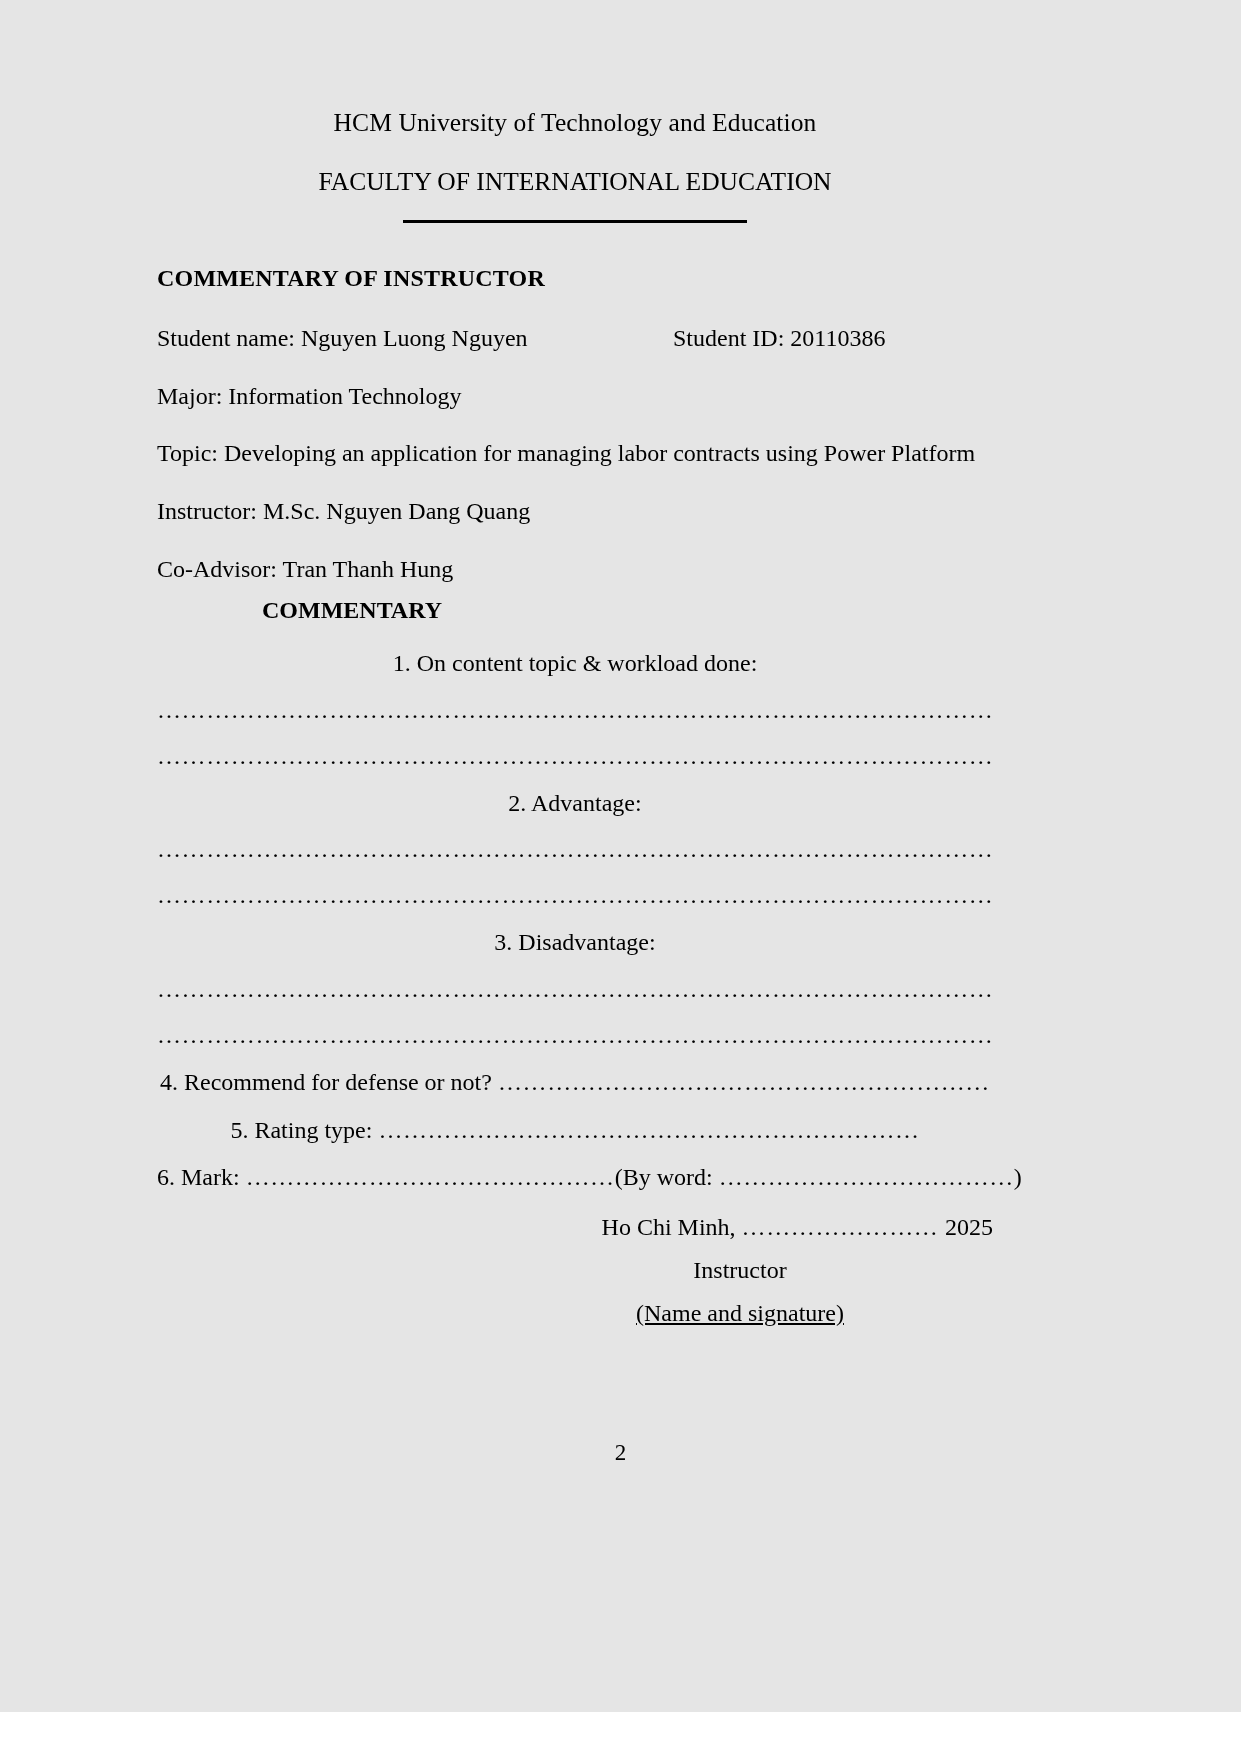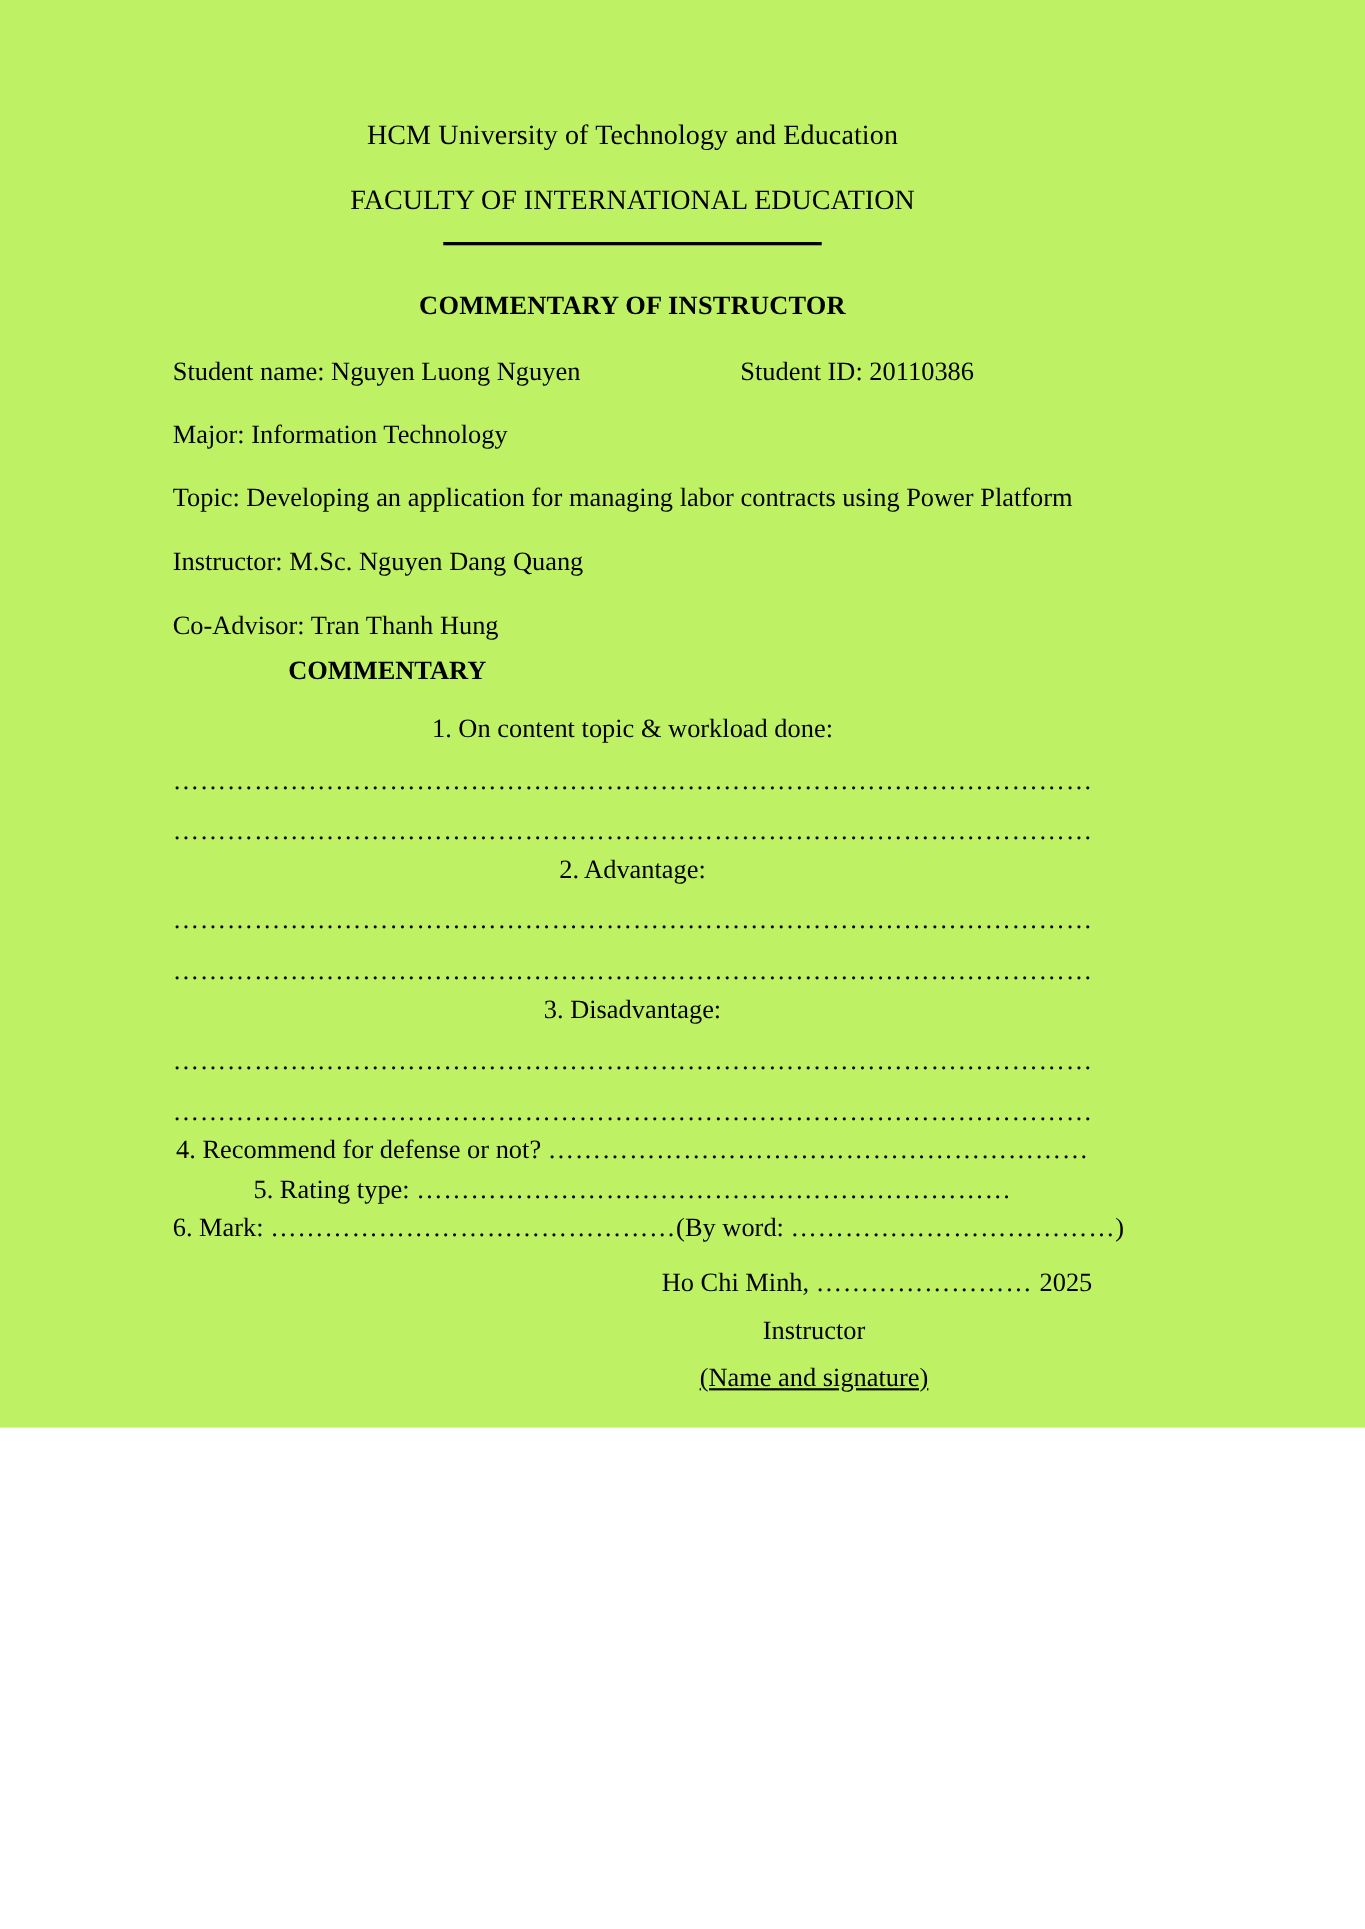--- a/index.html
+++ b/index.html
@@ -7,22 +7,22 @@
     padding: 0;
     background: #ffffff;
   }
   body {
     font-family: "Liberation Serif", "DejaVu Serif", serif;
     color: #000000;
   }
   .page {
     position: relative;
     width: 1241px;
-    height: 1298px;
-    background: #bef264;
+    height: 1712px;
+    background: #e5e5e5;
     box-sizing: border-box;
     overflow: hidden;
   }
   .content {
     position: absolute;
     left: 157px;
     top: 0;
     width: 836px;
   }
 
@@ -46,21 +46,21 @@
     justify-content: center;
   }
   .rule {
     width: 344px;
     height: 3px;
     background: #000000;
   }
 
   
   .doc-title {
-    text-align: center;
+    text-align: left;
     font-size: 24px;
     font-weight: bold;
     margin-top: 42px;
     letter-spacing: 0.2px;
   }
 
   
   .info-row {
     font-size: 24px;
     line-height: 1.15;
@@ -83,21 +83,21 @@
   }
 
   
   .item {
     font-size: 24px;
     line-height: 1.15;
     margin-top: 26px;
     white-space: nowrap;
     text-align: center;
   }
-  .item.tight { margin-top: 8px; }
+  .item.tight { margin-top: 20px; }
 
   .dot-line {
     font-size: 24px;
     line-height: 1.0;
     margin-top: 20px;
     letter-spacing: 0.6px;
     overflow: hidden;
     white-space: nowrap;
     height: 26px;
   }

